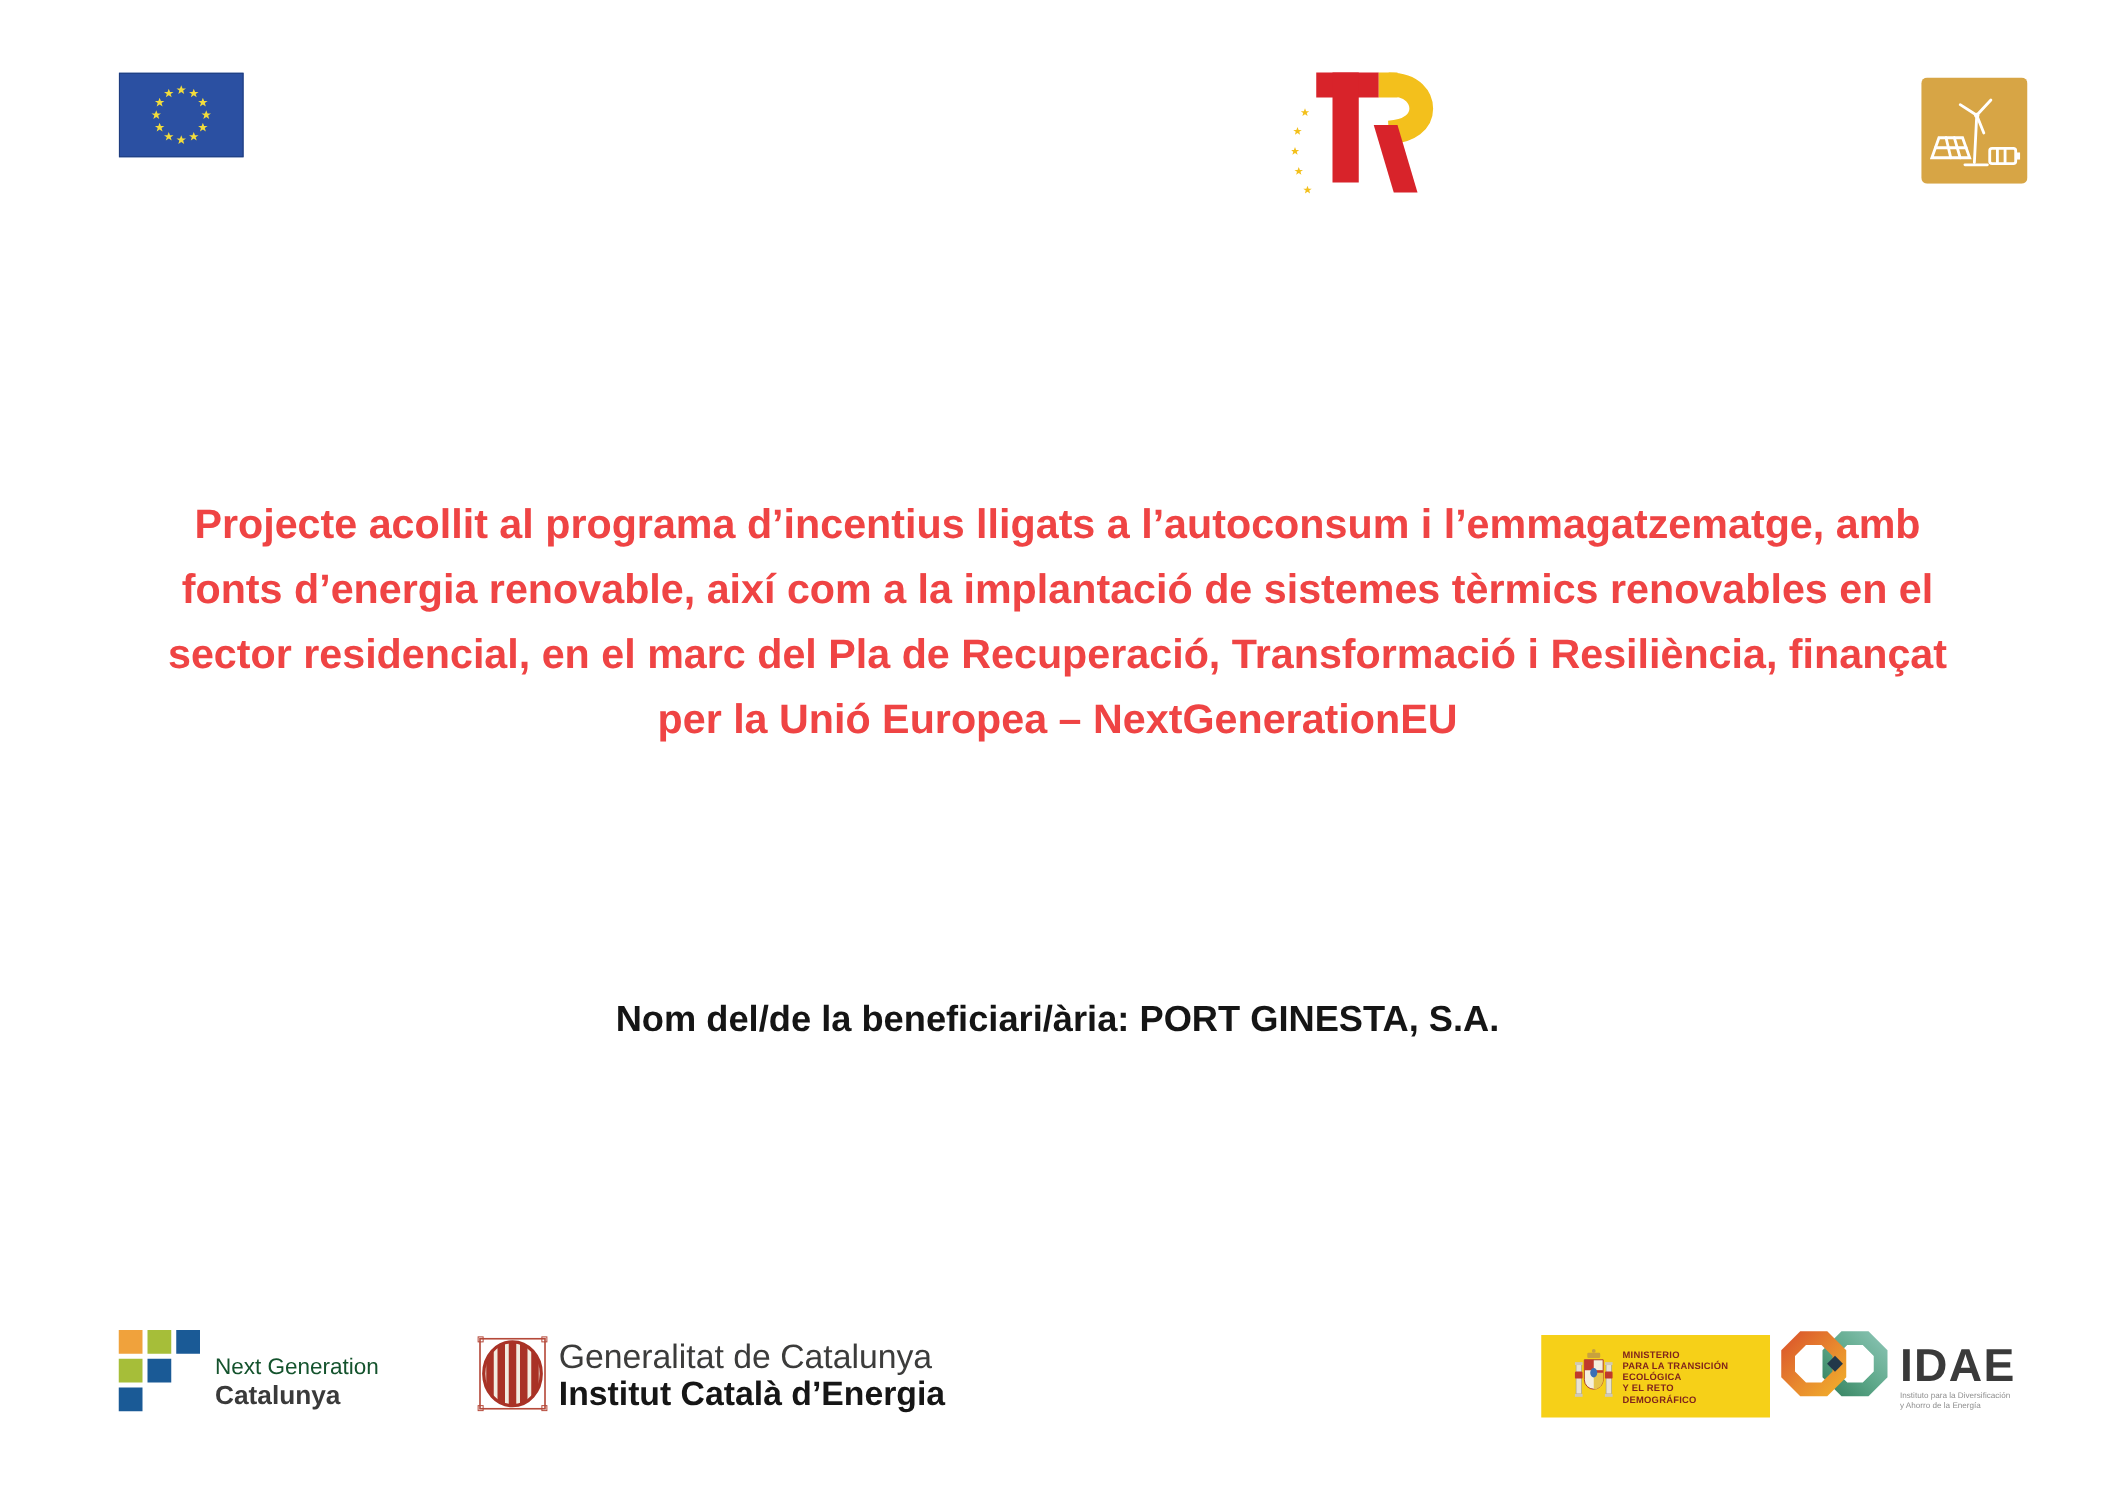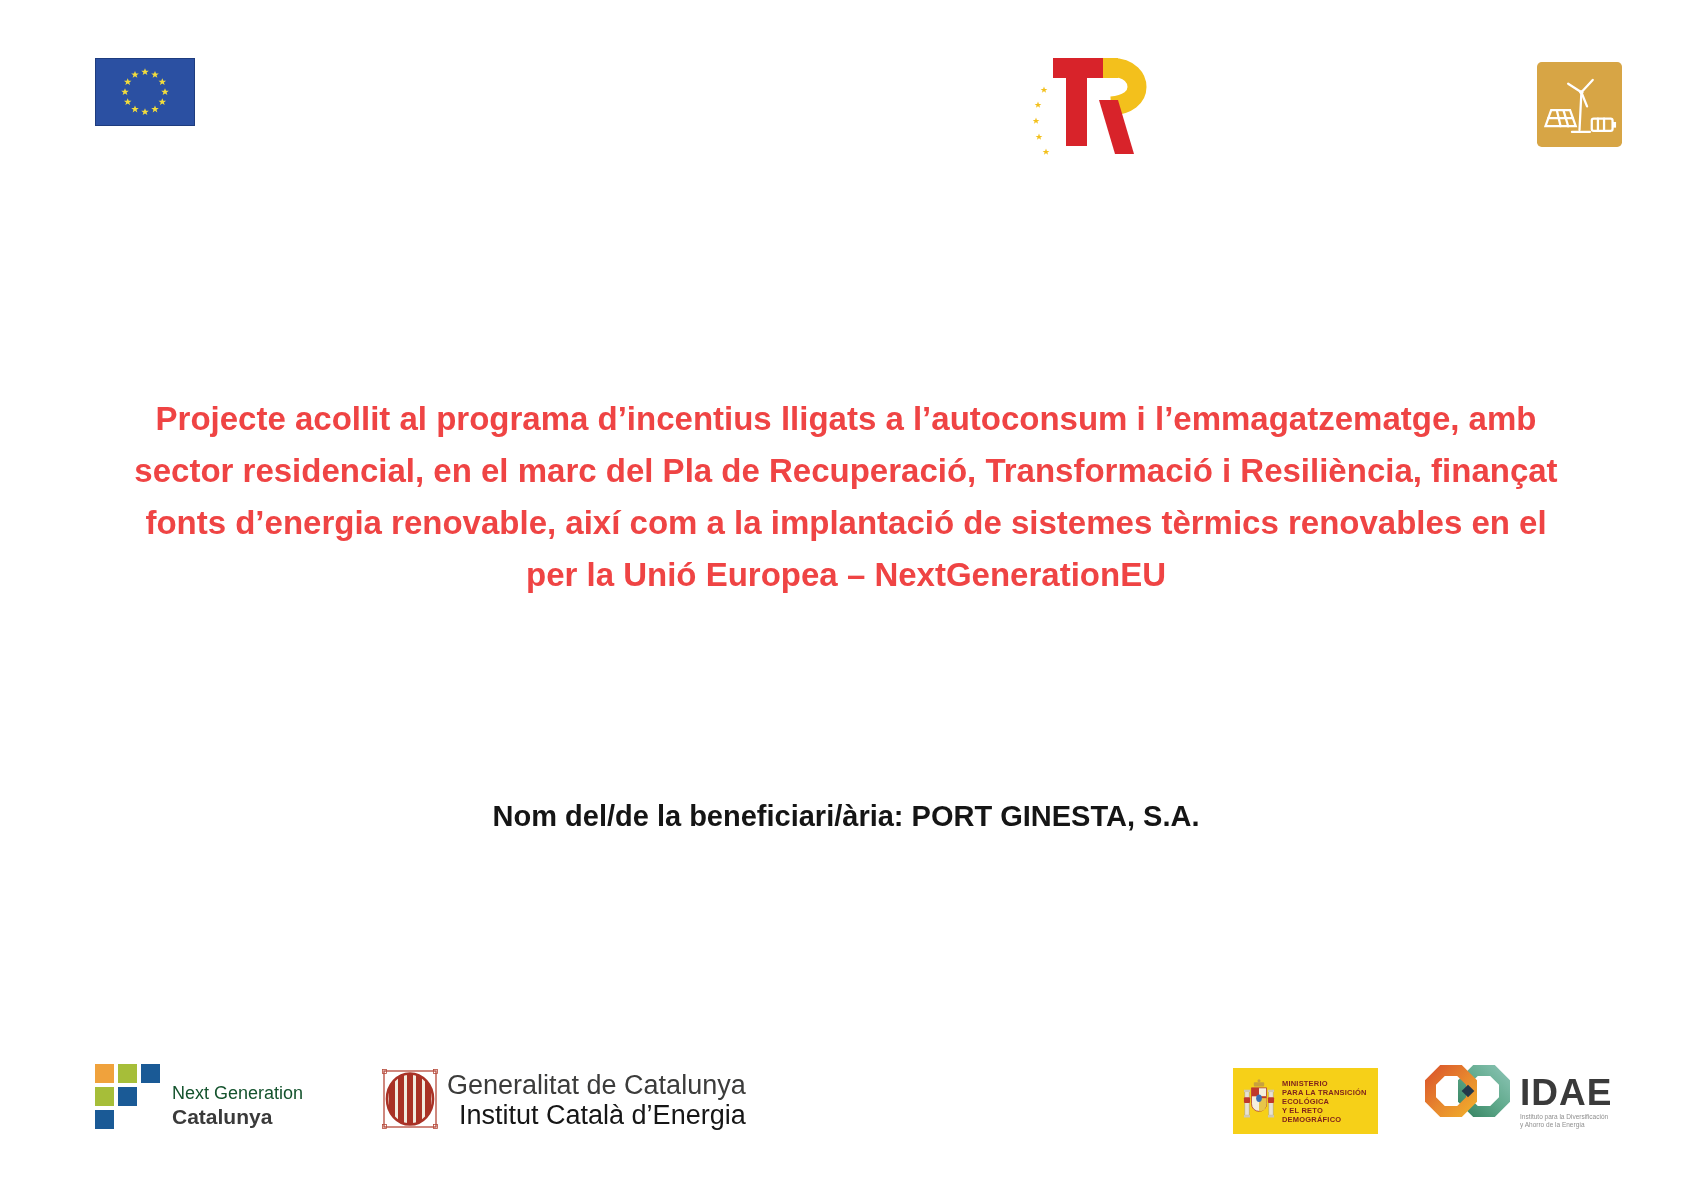--- a/index.html
+++ b/index.html
@@ -31,24 +31,24 @@
   .ngcat-mosaic .sq{width:19px;height:19px;}
   .sq-orange{background:#f0a23c;} .sq-green{background:#a6be39;} .sq-blue{background:#1a5a96;} .sq-empty{background:transparent;}
   .ngcat-text{margin-left:12px;margin-bottom:1px;}
   .ngcat-line1{font-size:18px;line-height:23px;color:#14532d;}
   .ngcat-line2{font-size:21px;line-height:23px;font-weight:bold;color:#3a3a3a;}
   
   .gencat-block{position:absolute;left:381px;top:1062px;display:flex;align-items:flex-start;}
   .gencat-shield{width:58px;height:74px;display:block;}
   .gencat-text{margin-left:8px;padding-top:8px;}
   .gencat-line1{font-size:27px;line-height:30px;color:#3c3c3b;}
-  .gencat-line2{font-size:27px;line-height:30px;font-weight:normal;color:#161616;text-align:right;}
-  
-  .ministry-block{position:absolute;left:1233px;top:1068px;width:145px;height:66px;background:#f6d018;
-    display:flex;align-items:center;padding:0;box-sizing:border-box;}
+  .gencat-line2{font-size:27px;line-height:30px;font-weight:bold;color:#161616;text-align:right;}
+  
+  .ministry-block{position:absolute;left:1233px;top:1068px;width:183px;height:66px;background:#f6d018;
+    display:flex;align-items:center;padding:16px;box-sizing:border-box;}
   .ministry-crest{width:32px;height:50px;margin-left:10px;display:block;flex:none;}
   .ministry-text{margin-left:7px;font-size:7.5px;line-height:9px;font-weight:bold;color:#80241c;letter-spacing:0.2px;}
   
   .idae-block{position:absolute;left:1424px;top:1060px;display:flex;align-items:flex-start;}
   .idae-logo{width:88px;height:62px;display:block;}
   .idae-text{margin-left:8px;margin-top:16px;}
   .idae-name{font-size:37px;line-height:34px;font-weight:bold;color:#3a3a3a;letter-spacing:1px;text-align:center;}
   .idae-tag{font-size:6.5px;line-height:8px;color:#8f8f8f;margin-top:3px;}
 </style>
 </head>
@@ -113,22 +113,22 @@
       <rect x="58" y="60" width="22" height="13" rx="2"></rect>
       <line x1="64.5" y1="60" x2="64.5" y2="73"></line>
       <line x1="71" y1="60" x2="71" y2="73"></line>
     </g>
     <circle cx="47" cy="32" r="2.2" fill="#ffffff"></circle>
     <rect x="80.5" y="63.5" width="3.2" height="6" fill="#ffffff"></rect>
   </svg>
 
   <div class="main-paragraph">
     <div>Projecte acollit al programa d’incentius lligats a l’autoconsum i l’emmagatzematge, amb</div>
+    <div>fonts d’energia renovable, així com a la implantació de sistemes tèrmics renovables en el</div>
     <div>sector residencial, en el marc del Pla de Recuperació, Transformació i Resiliència, finançat</div>
-    <div>fonts d’energia renovable, així com a la implantació de sistemes tèrmics renovables en el</div>
     <div>per la Unió Europea – NextGenerationEU</div>
   </div>
 
   <div class="beneficiary">Nom del/de la beneficiari/ària: PORT GINESTA, S.A.</div>
 
   <div class="ngcat-block">
     <div class="ngcat-mosaic">
       <div class="sq sq-orange"></div>
       <div class="sq sq-green"></div>
       <div class="sq sq-blue"></div>

